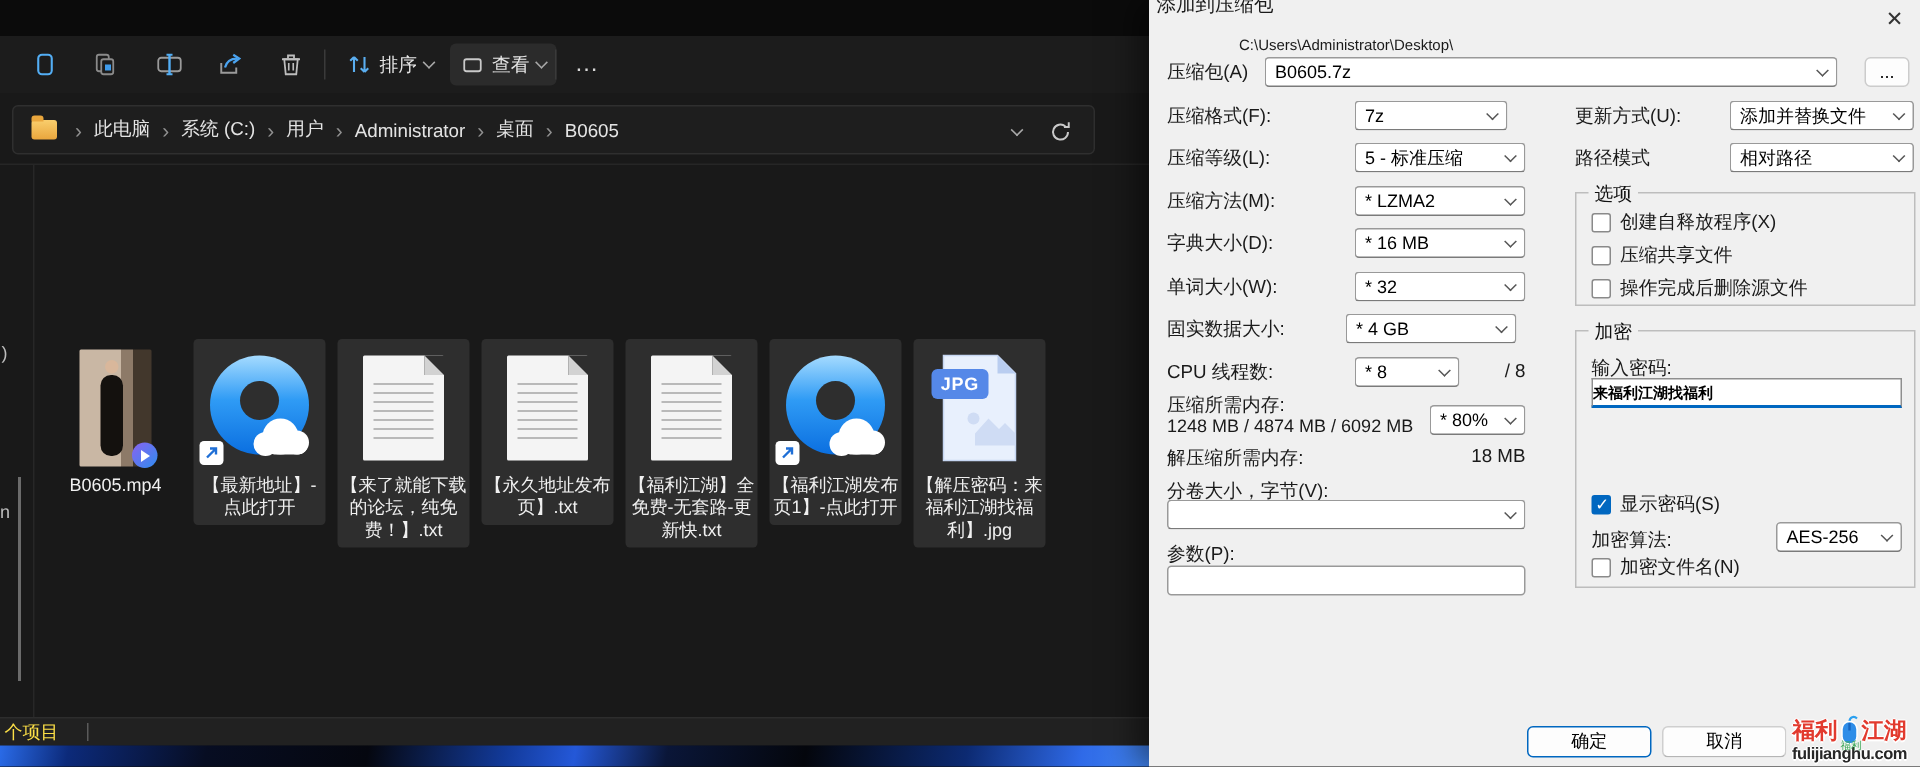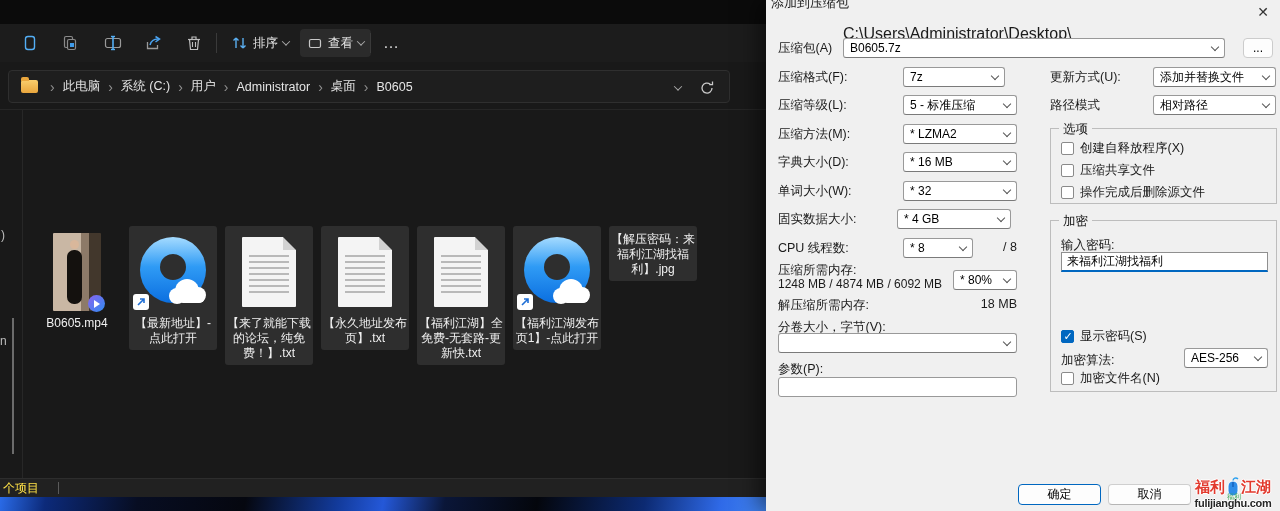--- a/index.html
+++ b/index.html
@@ -88,21 +88,21 @@
   .combo .cchev { position:absolute; right:6px; top:5px; width:6px; height:6px;
     border-right:1.3px solid #555; border-bottom:1.3px solid #555; transform:rotate(45deg); }
   .tbox { position:absolute; height:20px; background:#fff; border:1px solid #999; border-radius:3px; }
   .groupbox { position:absolute; border:1px solid #bdbdbd; }
   .legend { position:absolute; top:-8px; left:8px; background:#f0f0f0; padding:0 4px; font-size:12.5px; }
   .chkrow { position:absolute; display:flex; align-items:center; gap:6px; font-size:12.5px; color:#1a1a1a; }
   .chk { width:13px; height:13px; border:1px solid #8a8a8a; border-radius:2px; background:#fff; flex:0 0 13px; }
   .chk.on { background:#0067c0; border-color:#0067c0; position:relative; }
   .chk.on:after { content:"✓"; position:absolute; left:1.5px; top:-1.5px; color:#fff; font-size:11px; }
   .pwinput { position:absolute; background:#fff; border:1px solid #8f8f8f; border-bottom:2px solid #0067c0;
-    font-size:12px; padding:0 5px; font-family:"Liberation Sans","DejaVu Sans",sans-serif; }
+    font-size:10px; padding:0 0; font-family:"Liberation Sans","DejaVu Sans",sans-serif;font-weight:bold; }
   .btn { position:absolute; width:83px; height:21px; border-radius:4px; background:#fdfdfd;
     font-size:12px; text-align:center; line-height:19px; color:#000; }
   .btn.ok { border:1px solid #0067c0; }
   .btn.cancel { border:1px solid #cfcfcf; border-bottom-color:#b5b5b5; }
   #dlgclose { position:absolute; left:486px; top:3px; width:22px; height:18px; text-align:center;
     color:#333; font-size:14px; line-height:18px; }
   #dlgtitle { position:absolute; left:5px; top:-6px; font-size:13px; color:#1a1a1a; }
   .rtext { position:absolute; text-align:right; font-size:12.5px; color:#1a1a1a; }
 
   
@@ -278,37 +278,46 @@
         <div class="lnkbadge">
           <svg width="10" height="10" viewBox="0 0 10 10">
               <path d="M2 8 L8 2 M4 2 h4 v4" fill="none" stroke="#1f6fd6" stroke-width="1.6"></path>
             </svg>
         </div>
       </div>
       <div class="flabel">【福利江湖发布页1】-点此打开</div>
     </div>
 
     <div class="tile sel" style="left:609px">
+      <div class="iconbox">
+        <svg width="58" height="74" viewBox="0 0 58 74">
+          <path d="M5 2 h36 l12 12 v58 h-48 z" fill="#e8f0fd" stroke="#c6d6f2" stroke-width="1"></path>
+          <path d="M41 2 l12 12 h-12 z" fill="#b9cdf0"></path>
+          <path d="M26 54 l9-10 7 7 4-4 7 7 v8 h-27 z" fill="#cfdcf4"></path>
+          <circle cx="25" cy="44" r="4" fill="#cfdcf4"></circle>
+        </svg>
+        <div class="jpgbadge">JPG</div>
+      </div>
       <div class="flabel">【解压密码：来福利江湖找福利】.jpg</div>
     </div>
   </div>
 
   <div id="statusbar">
     <span style="position:absolute;left:3px">个项目</span>
     <div id="statusdiv"></div>
   </div>
   <div id="wallpaper"></div>
 </div>
 
 <div id="dialog">
   <div id="dlgtitle">添加到压缩包</div>
   <div id="dlgclose">✕</div>
 
   <div class="dlabel" style="left:12px;top:40px">压缩包(A)</div>
-  <div class="dlabel" style="left:77px;top:25px;font-size:16px">C:\Users\Administrator\Desktop\</div>
+  <div class="dlabel" style="left:60px;top:25px;font-size:10px">C:\Users\Administrator\Desktop\</div>
   <div class="combo" style="left:77px;top:38px;width:382px">
     <span>B0605.7z</span>
     <span class="cchev"></span>
   </div>
   <div class="btn" style="left:477px;top:38px;width:30px;height:20px;border:1px solid #ccc">...</div>
 
   <div class="dlabel" style="left:12px;top:69px">压缩格式(F):</div>
   <div class="combo" style="left:137px;top:67px;width:102px">
     <span>7z</span><span class="cchev"></span>
   </div>

